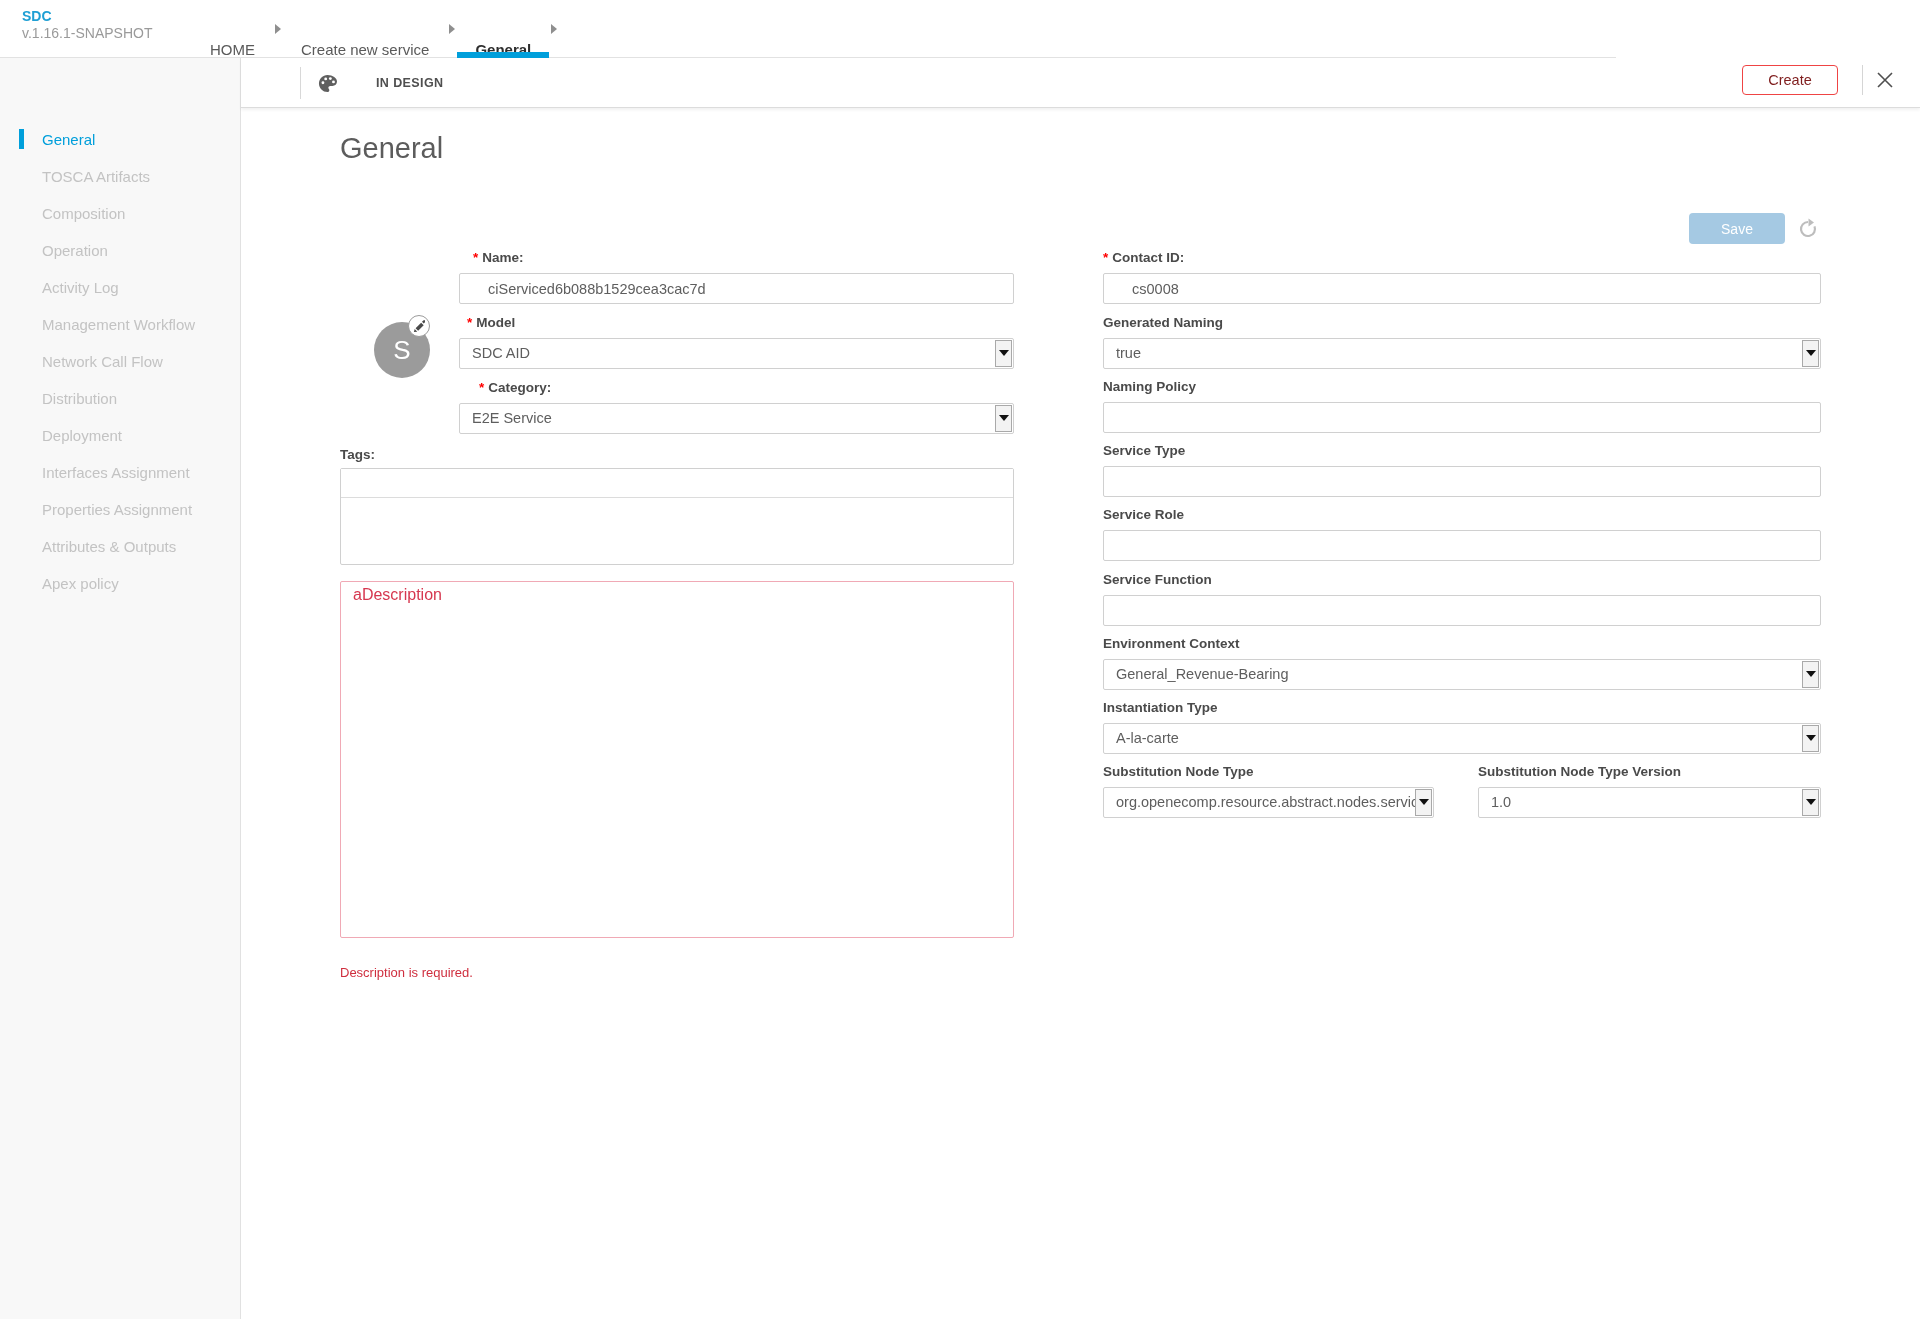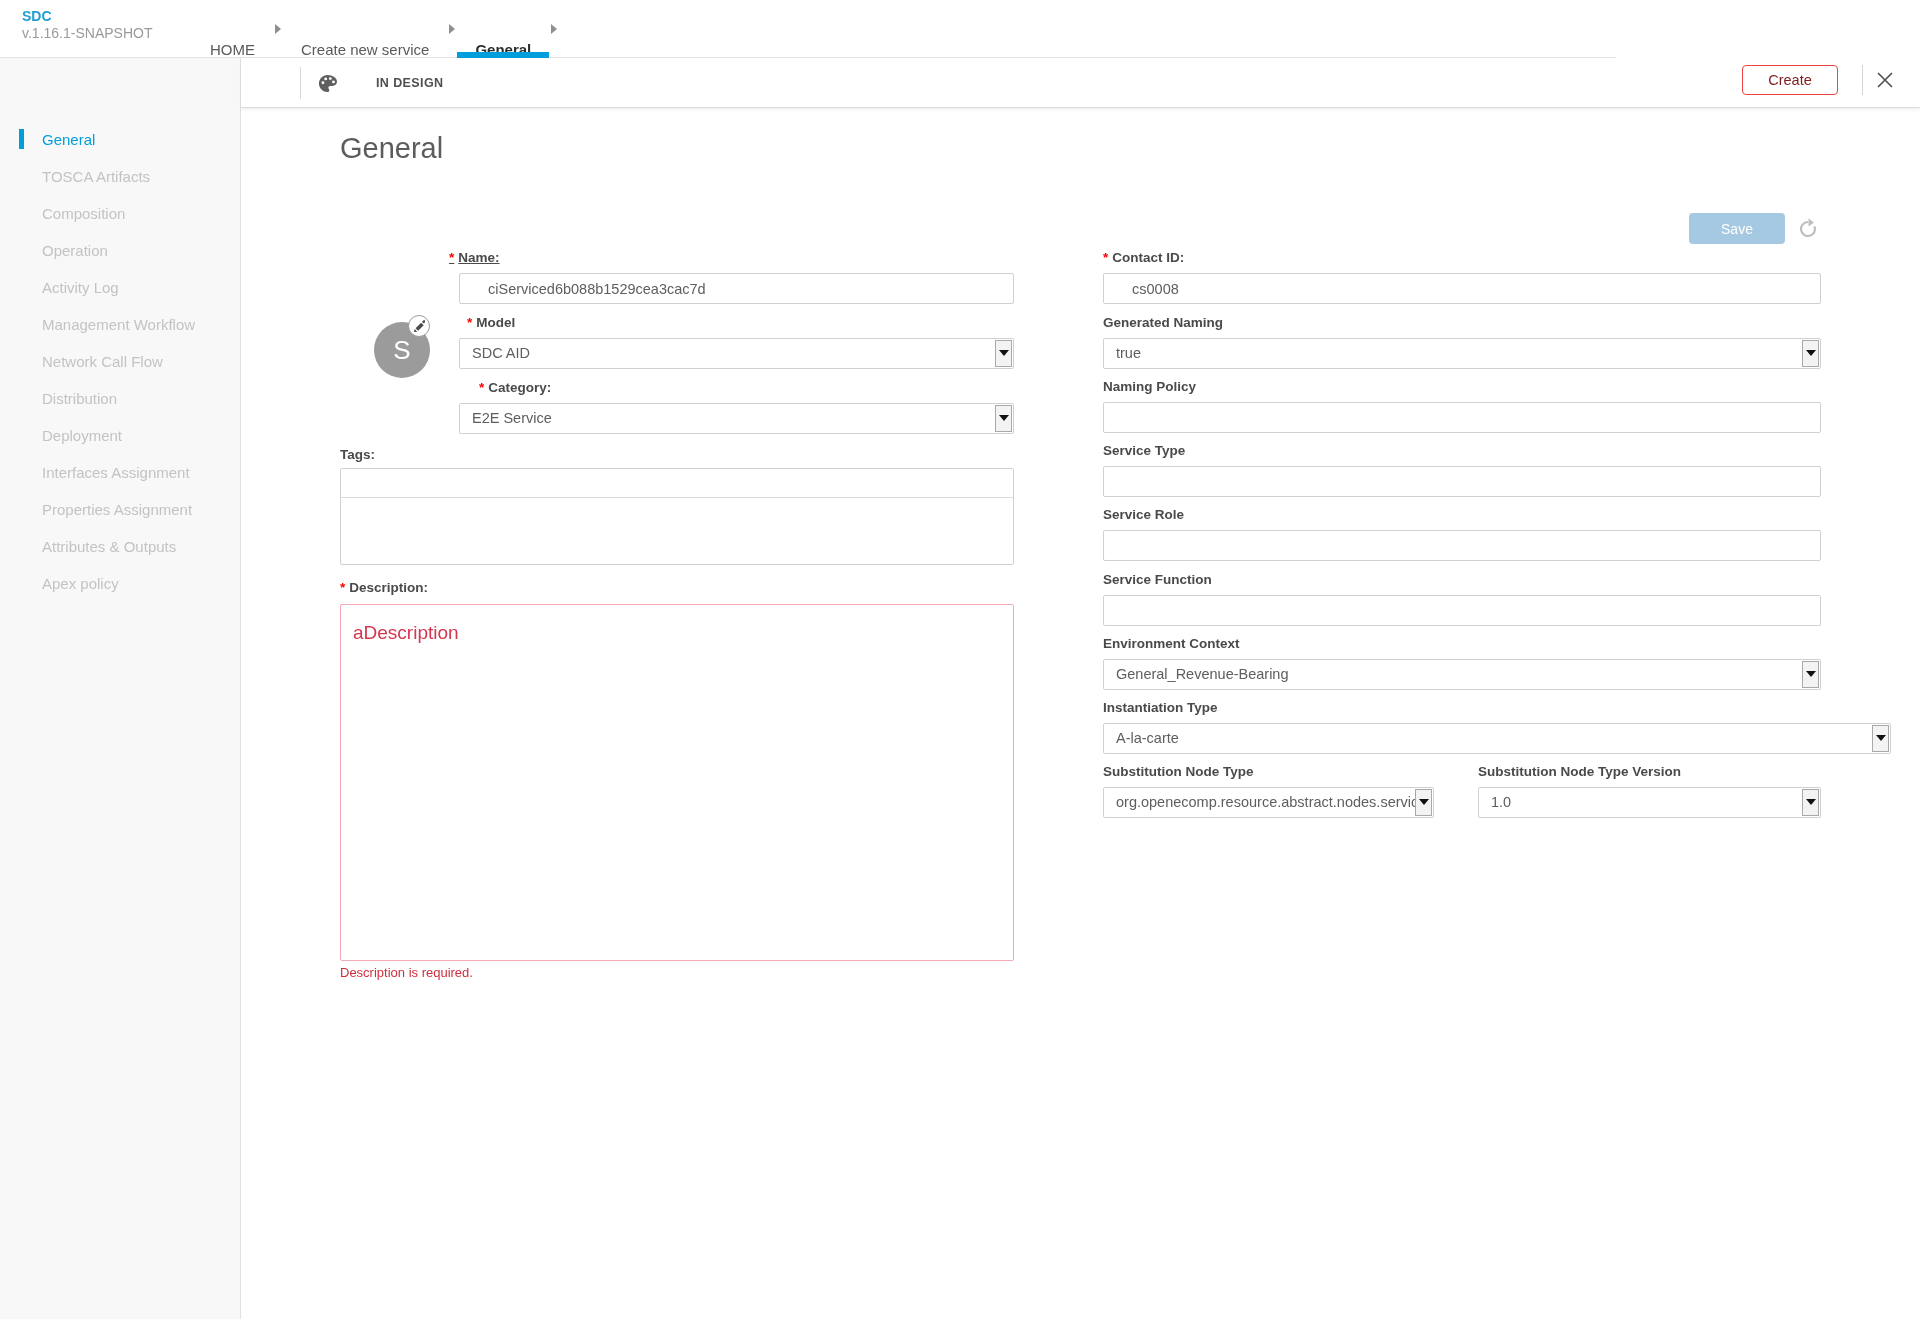--- a/index.html
+++ b/index.html
@@ -71,23 +71,23 @@
     background:#fff; border:1px solid #9b9b9b; cursor:pointer; display:flex; align-items:center; justify-content:center; padding:0; }
 
   
   .tags-wrap { position:absolute; left:340px; top:468px; width:674px; height:97px;
     border:1px solid #d0d0d0; border-radius:2px; background:#fff; }
   .tags-input { position:absolute; left:0; top:0; width:100%; height:29px; border:none;
     border-bottom:1px solid #dcdcdc; padding:0 12px; font-size:14px; color:#5e5e5e; outline:none;
     font-family:"Liberation Sans","DejaVu Sans",sans-serif; }
 
   
-  .desc-area { position:absolute; left:340px; top:604px; width:674px; height:357px;
-    border:1px solid #f0a9b5; border-radius:2px; resize:none; padding:17px 12px;
-    font-size:19px; color:#d6374f; outline:none; background:#fff;
+  .desc-area { position:absolute; left:340px; top:581px; width:674px; height:357px;
+    border:1px solid #f0a9b5; border-radius:2px; resize:none; padding:4px 12px;
+    font-size:16px; color:#d6374f; outline:none; background:#fff;
     font-family:"Liberation Sans","DejaVu Sans",sans-serif; }
   .desc-error { position:absolute; left:340px; top:965px; font-size:13px; color:#cf2e3e; }
 
   svg { display:block; }
 </style>
 </head>
 <body>
 
 <div class="page">
 
@@ -164,21 +164,21 @@
 
   <div class="avatar">
       <span>S</span>
     </div>
   <button class="avatar-edit">
     <svg width="12" height="12" viewBox="0 0 14 14">
       <path fill="#4a4a4a" d="M1 13 L2 9.6 L5 12.6 Z M3 8.6 L9.5 2.1 L12.5 5.1 L6 11.6 Z M10.5 1.1 L12 -0.4 a1.4 1.4 0 0 1 2 2 L12.5 3.1 Z" transform="translate(0,1)"></path>
     </svg>
   </button>
 
-  <label class="flabel" style="left:449px; top:250px;text-decoration:underline;"><span class="req">*</span><span>Name:</span></label>
+  <label class="flabel" style="left:473px; top:250px;"><span class="req">*</span><span>Name:</span></label>
   <input class="tinput" style="left: 459px; top: 273px; width: 555px;" value="ciServiced6b088b1529cea3cac7d">
 
   <label class="flabel" style="left:467px; top:315px;"><span class="req">*</span><span>Model</span></label>
   <div class="selectbox" style="left:459px; top:338px; width:555px;">
     <span class="val">SDC AID</span>
     <span class="strip">
         <span class="tri"></span>
       </span>
   </div>
 
@@ -224,21 +224,21 @@
 
   <label class="flabel" style="left:1103px; top:636px;"><span>Environment Context</span></label>
   <div class="selectbox" style="left:1103px; top:659px; width:718px;">
     <span class="val">General_Revenue-Bearing</span>
     <span class="strip">
         <span class="tri"></span>
       </span>
   </div>
 
   <label class="flabel" style="left:1103px; top:700px;"><span>Instantiation Type</span></label>
-  <div class="selectbox" style="left:1103px; top:723px; width:788px;">
+  <div class="selectbox" style="left:1103px; top:723px; width:718px;">
     <span class="val">A-la-carte</span>
     <span class="strip">
         <span class="tri"></span>
       </span>
   </div>
 
   <label class="flabel" style="left:1103px; top:764px;"><span>Substitution Node Type</span></label>
   <div class="selectbox" style="left:1103px; top:787px; width:331px;">
     <span class="val">org.openecomp.resource.abstract.nodes.service</span>
     <span class="strip">

